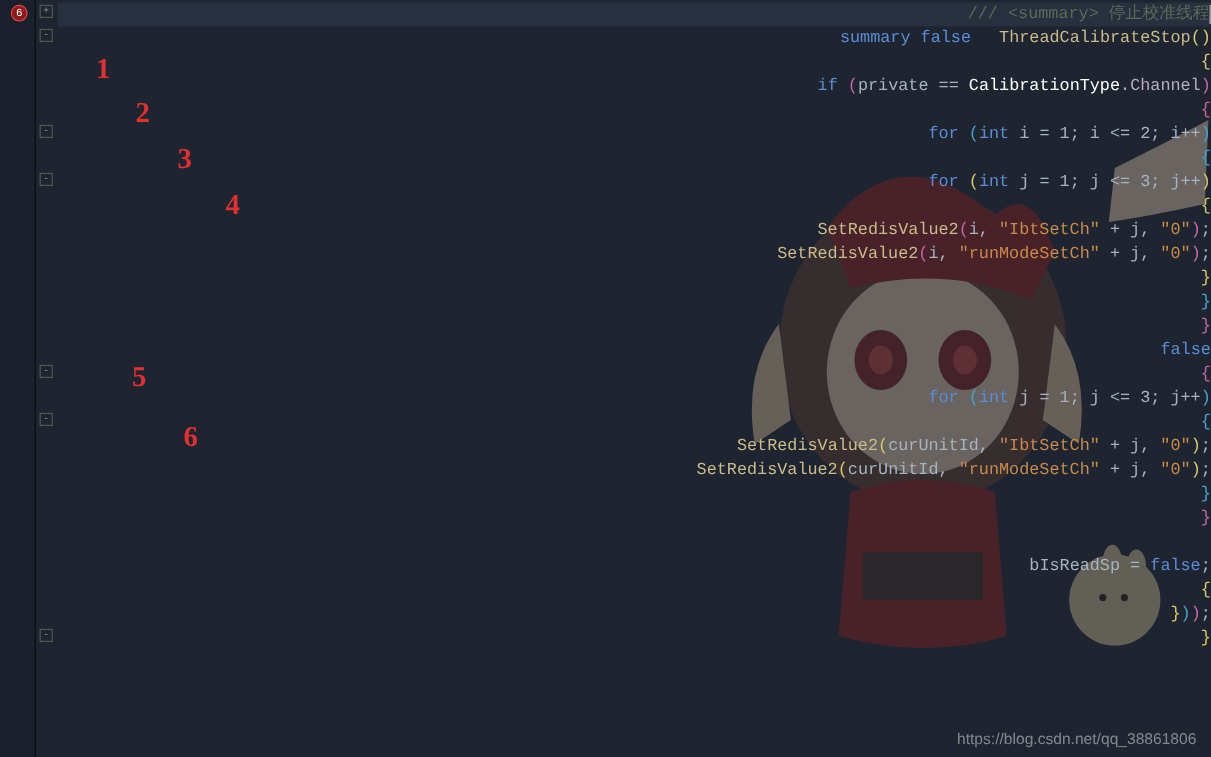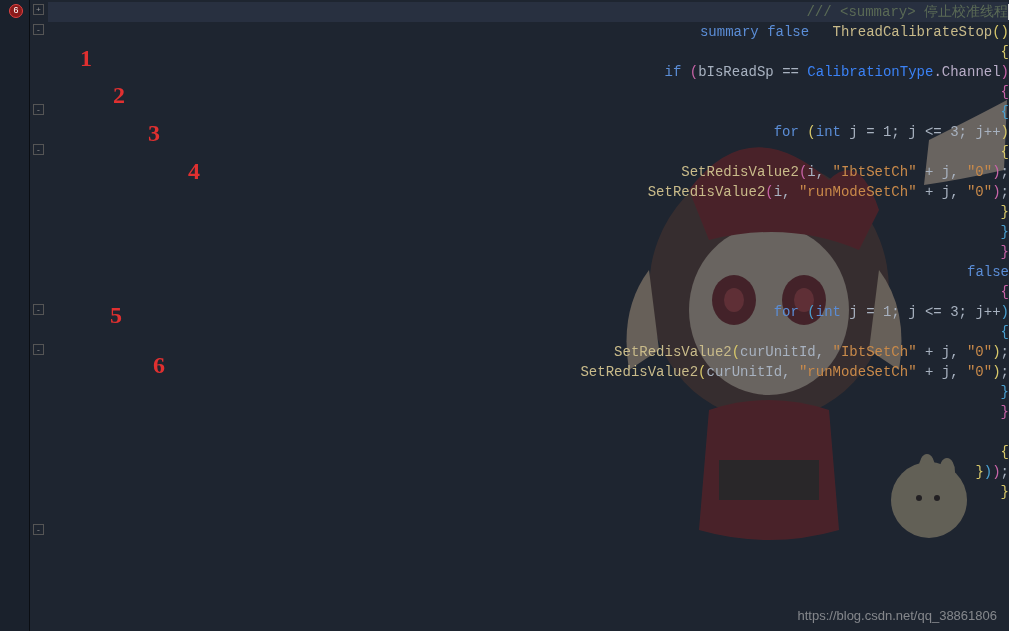--- a/index.html
+++ b/index.html
@@ -73,21 +73,21 @@
   height: 20px;
   line-height: 20px;
   white-space: pre;
   color: #a8b2c0;
   position: relative;
   text-align: right;
 }
 .line.highlight { background: rgba(50,60,80,0.5); }
 .caret { border-right: 1px solid #ddd; }
 .kw { color: #5b8dd6; }
-.type { color: #3b82f6; }
+.type { color: #ffffff; }
 .str { color: #c98a4a; }
 .prop { color: #b8adc7; font-family: Liberation Mono, monospace; }
 .comment { color: #5a6a55; }
 .method { color: #c9bb8a; padding-left: 15px; }
 .y-br { color: #d9c96a; }
 .p-br { color: #c964a8; }
 .b-br { color: #4aa0d0; }
 .annot {
   position: absolute;
   font-family: serif;
@@ -151,39 +151,41 @@
     <div class="annot" style="left:32px; top:45px">1</div>
     <div class="annot" style="left:65px; top:82px">2</div>
     <div class="annot" style="left:100px; top:120px">3</div>
     <div class="annot" style="left:140px; top:158px">4</div>
     <div class="annot" style="left:62px; top:302px">5</div>
     <div class="annot" style="left:105px; top:352px">6</div>
 
     <div class="line highlight">       <span class="comment">/// &lt;summary&gt; 停止校准线程</span><span class="caret"></span></div>
     <div class="line">       <span class="kw">summary</span> <span class="kw">false</span><span class="method"> ThreadCalibrateStop</span><span class="y-br">()</span></div>
     <div class="line">       <span class="y-br">{</span></div>
-    <div class="line">           <span class="kw">if</span> <span class="p-br">(</span><span>bIsReadSp == </span><span class="type">CalibrationType</span><span class="prop">.Channel</span><span class="p-br">)</span></div>
+    <div class="line">           <span class="kw">if</span> <span class="p-br">(</span><span>private == </span><span class="type">CalibrationType</span><span class="prop">.Channel</span><span class="p-br">)</span></div>
     <div class="line">           <span class="p-br">{</span></div>
+    <div class="line">               <span class="kw">for</span> <span class="b-br">(</span><span class="kw">int</span><span> i = 1; i &lt;= 2; i++</span><span class="b-br">)</span></div>
     <div class="line">               <span class="b-br">{</span></div>
     <div class="line">                   <span class="kw">for</span> <span class="y-br">(</span><span class="kw">int</span><span> j = 1; j &lt;= 3; j++</span><span class="y-br">)</span></div>
     <div class="line">                   <span class="y-br">{</span></div>
     <div class="line">                       <span class="method">SetRedisValue2</span><span class="p-br">(</span><span>i, </span><span class="str">"IbtSetCh"</span><span> + j, </span><span class="str">"0"</span><span class="p-br">)</span>;</div>
     <div class="line">                       <span class="method">SetRedisValue2</span><span class="p-br">(</span><span>i, </span><span class="str">"runModeSetCh"</span><span> + j, </span><span class="str">"0"</span><span class="p-br">)</span>;</div>
     <div class="line">                   <span class="y-br">}</span></div>
     <div class="line">               <span class="b-br">}</span></div>
     <div class="line">           <span class="p-br">}</span></div>
     <div class="line">           <span class="kw">false</span></div>
     <div class="line">           <span class="p-br">{</span></div>
     <div class="line">               <span class="kw">for</span> <span class="b-br">(</span><span class="kw">int</span><span> j = 1; j &lt;= 3; j++</span><span class="b-br">)</span></div>
     <div class="line">               <span class="b-br">{</span></div>
     <div class="line">                   <span class="method">SetRedisValue2</span><span class="y-br">(</span><span>curUnitId, </span><span class="str">"IbtSetCh"</span><span> + j, </span><span class="str">"0"</span><span class="y-br">)</span>;</div>
     <div class="line">                   <span class="method">SetRedisValue2</span><span class="y-br">(</span><span>curUnitId, </span><span class="str">"runModeSetCh"</span><span> + j, </span><span class="str">"0"</span><span class="y-br">)</span>;</div>
     <div class="line">               <span class="b-br">}</span></div>
     <div class="line">           <span class="p-br">}</span></div>
     <div class="line"> </div>
+    <div class="line">           <span>bIsReadSp = </span><span class="kw">false</span>;</div>
     <div class="line">           <span class="y-br">{</span></div>
     <div class="line">           <span class="y-br">}</span><span class="b-br">)</span><span class="p-br">)</span>;</div>
     <div class="line">       <span class="y-br">}</span></div>
 
   </div>
 </div>
 
 <div class="watermark">https://blog.csdn.net/qq_38861806</div>
 
 </body></html>

